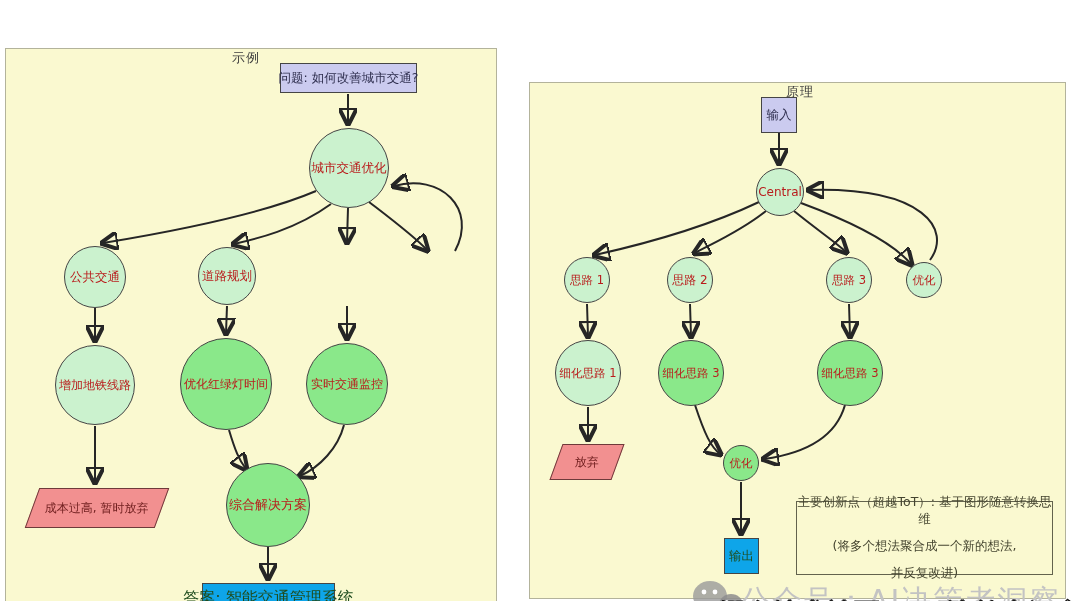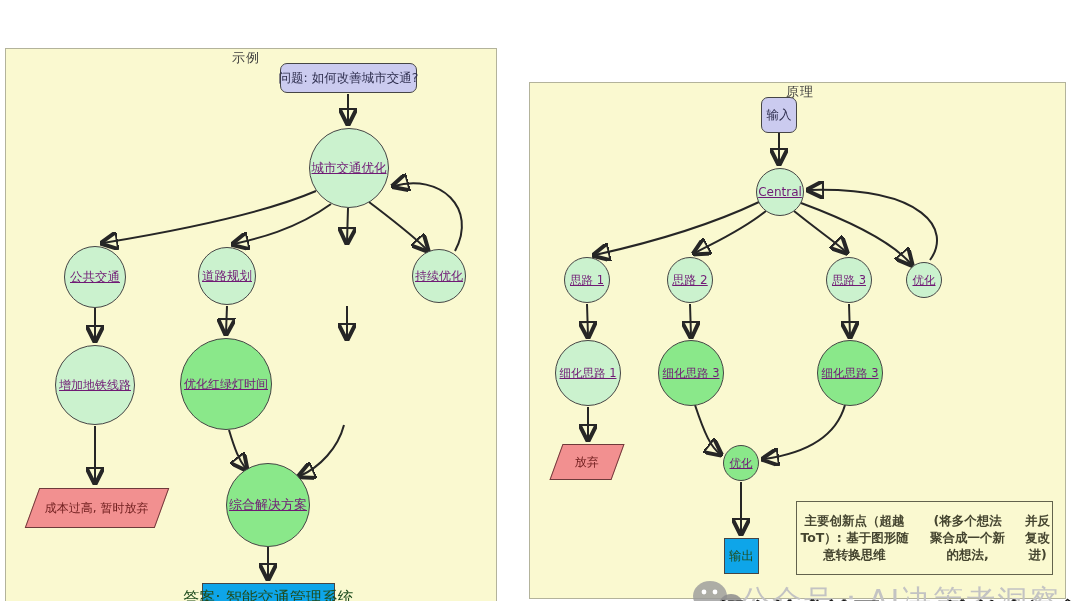--- a/index.html
+++ b/index.html
@@ -16,44 +16,44 @@
   .panel-title {
     position: absolute; font-size: 13px; color: #3c3c3c; letter-spacing: 1px;
   }
   svg.edges { position: absolute; left: 0; top: 0; width: 1080px; height: 601px; }
   svg.edges path { fill: none; stroke: #262626; stroke-width: 2; }
 
   .circle-node {
     position: absolute; border-radius: 50%;
     border: 1.5px solid #454545;
     display: flex; align-items: center; justify-content: center;
-    text-align: center; color: #701a75; white-space: nowrap; text-decoration: underline;
+    text-align: center; color: #b91c1c; white-space: nowrap;
   }
   .c-light { background: #CBF2CE; }
   .c-bright { background: #8AE88A; }
 
   .rect-node {
     position: absolute; border: 1.5px solid #454545;
     display: flex; align-items: center; justify-content: center;
     text-align: center; white-space: nowrap;
   }
-  .r-purple { background: #CBCBEF; color: #2e2e4e; border-radius: 7px; }
+  .r-purple { background: #CBCBEF; color: #2e2e4e; }
   .r-green  { background: #0ea5e9; color: #1f4d1f; }
 
   .para {
     position: absolute; background: #F29090; border: 1.5px solid #6e3a3a;
     transform: skewX(-20deg);
     display: flex; align-items: center; justify-content: center;
   }
   .para > span { transform: skewX(20deg); color: #742222; white-space: nowrap; }
 
   .note-box {
     position: absolute; background: #FAF9D0; border: 1.5px solid #63634d;
-    display: flex; flex-direction: row; align-items: center; justify-content: center;
-    gap: 16px; color: #454530; font-size: 12.5px; text-align: center; font-weight: bold;
+    display: flex; flex-direction: column; align-items: center; justify-content: center;
+    gap: 10px; color: #454530; font-size: 12.5px; text-align: center;
   }
 
   .wm-icon { position: absolute; }
   .wm-faded {
     position: absolute; font-size: 30px; color: #c3c3c3; letter-spacing: 2px;
     white-space: nowrap;
   }
   .wm-dark {
     position: absolute; font-size: 27px; font-weight: bold; color: #f5f1e6;
     white-space: nowrap; letter-spacing: 0px;
@@ -106,24 +106,24 @@
   </svg>
 
   <div class="panel-title" style="left:232px; top:9px;">示例</div>
 
   <div class="rect-node r-purple" style="left:280px; top:23px; width:137px; height:30px; font-size:12.5px;">问题: 如何改善城市交通?</div>
 
   <div class="circle-node c-light" style="left:309px; top:88px; width:80px; height:80px; font-size:12.5px;">城市交通优化</div>
 
   <div class="circle-node c-light" style="left:64px; top:206px; width:62px; height:62px; font-size:12.5px;">公共交通</div>
   <div class="circle-node c-light" style="left:198px; top:207px; width:58px; height:58px; font-size:12.5px;">道路规划</div>
-  <div class="circle-node c-light" style="left:412px; top:209px; width:54px; height:54px; font-size:12px;">持续优化</div>
 
   <div class="circle-node c-light" style="left:55px; top:305px; width:80px; height:80px; font-size:12px;">增加地铁线路</div>
   <div class="circle-node c-bright" style="left:180px; top:298px; width:92px; height:92px; font-size:12px;">优化红绿灯时间</div>
+  <div class="circle-node c-bright" style="left:306px; top:303px; width:82px; height:82px; font-size:12px;">实时交通监控</div>
 
   <div class="para" style="left:32px; top:448px; width:130px; height:40px; font-size:12px;">
     <span>成本过高, 暂时放弃</span>
   </div>
 
   <div class="circle-node c-bright" style="left:226px; top:423px; width:84px; height:84px; font-size:13px;">综合解决方案</div>
 
   <div class="rect-node r-green" style="left:202px; top:543px; width:133px; height:30px; font-size:16px;">答案: 智能交通管理系统</div>
 
   <div class="panel-title" style="left:786px; top:43px;">原理</div>

